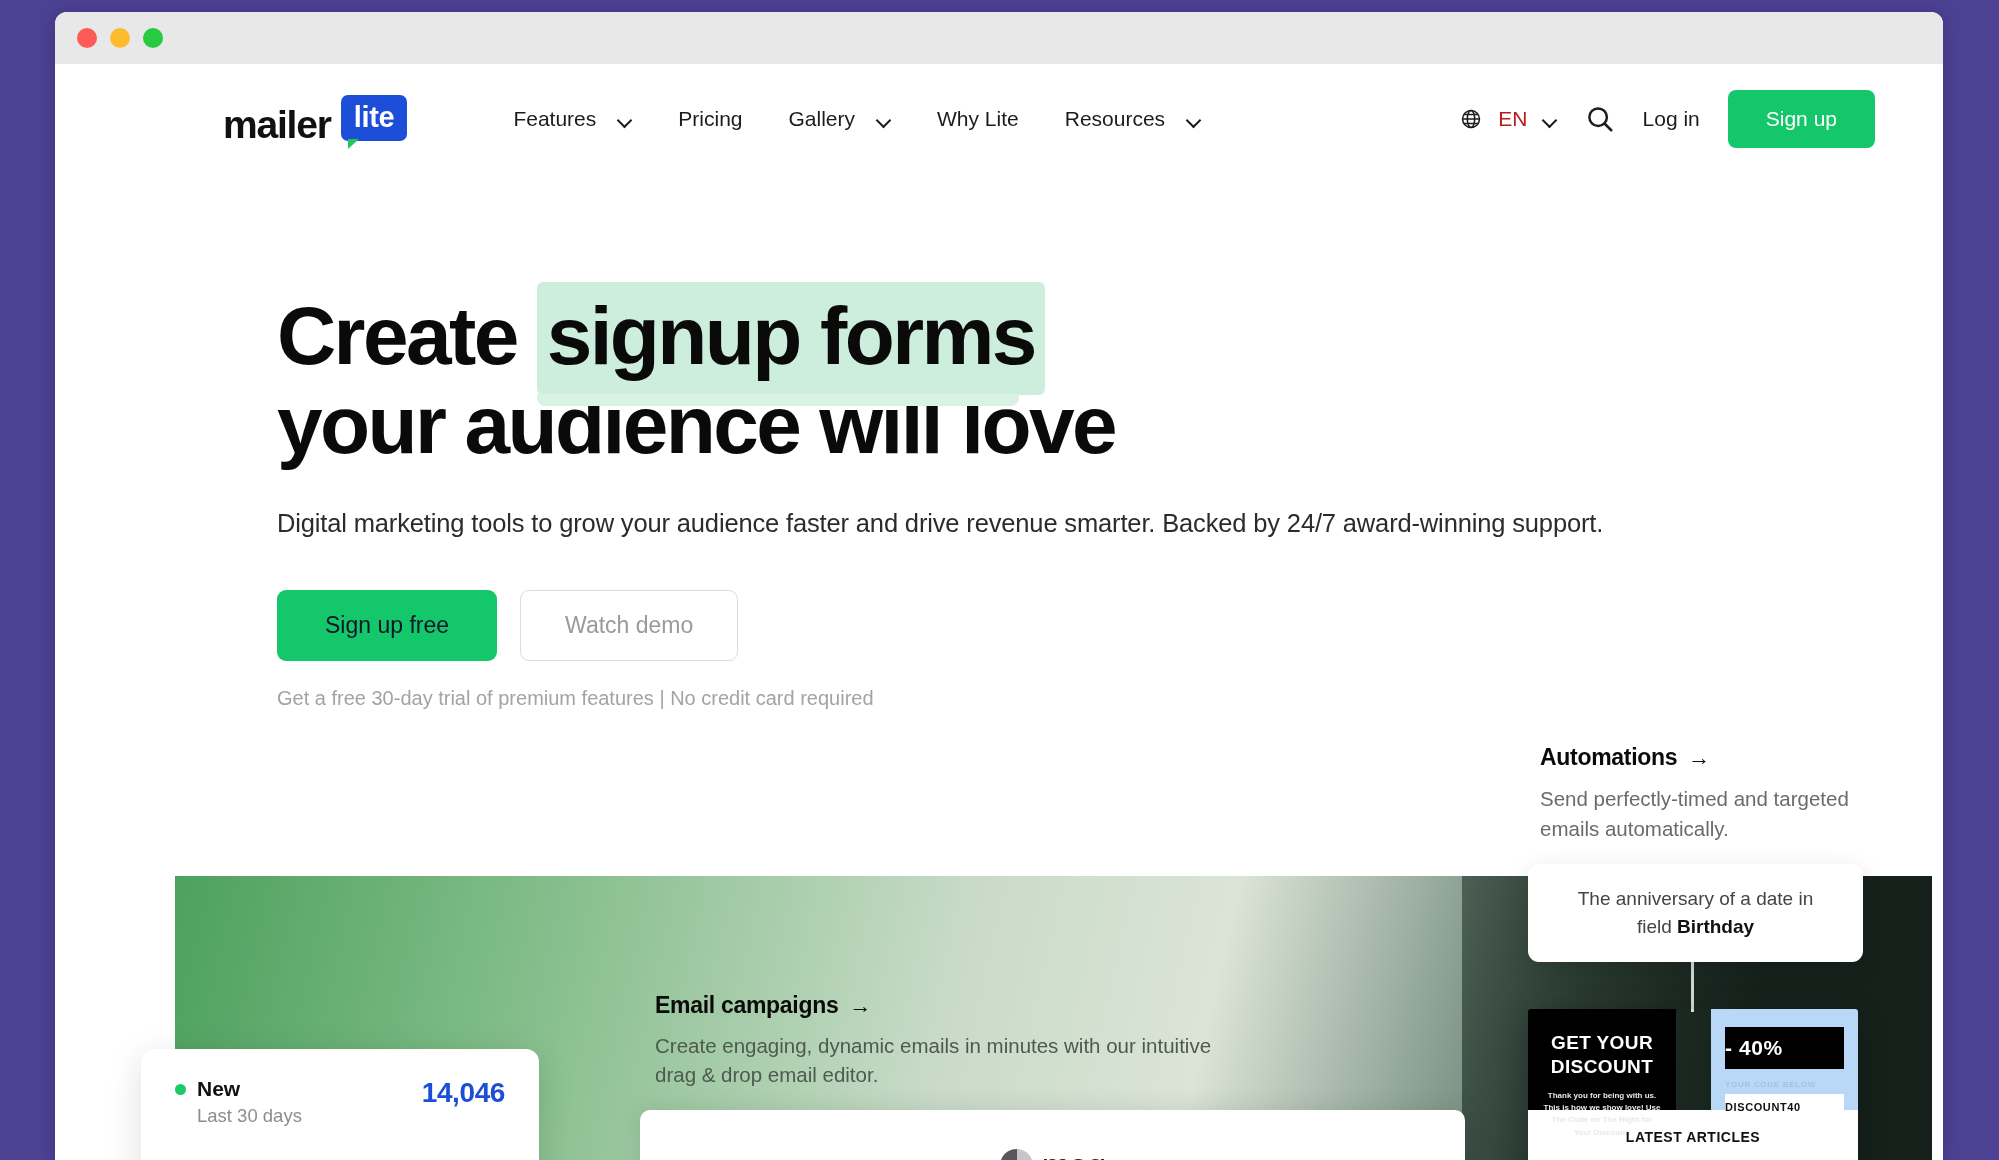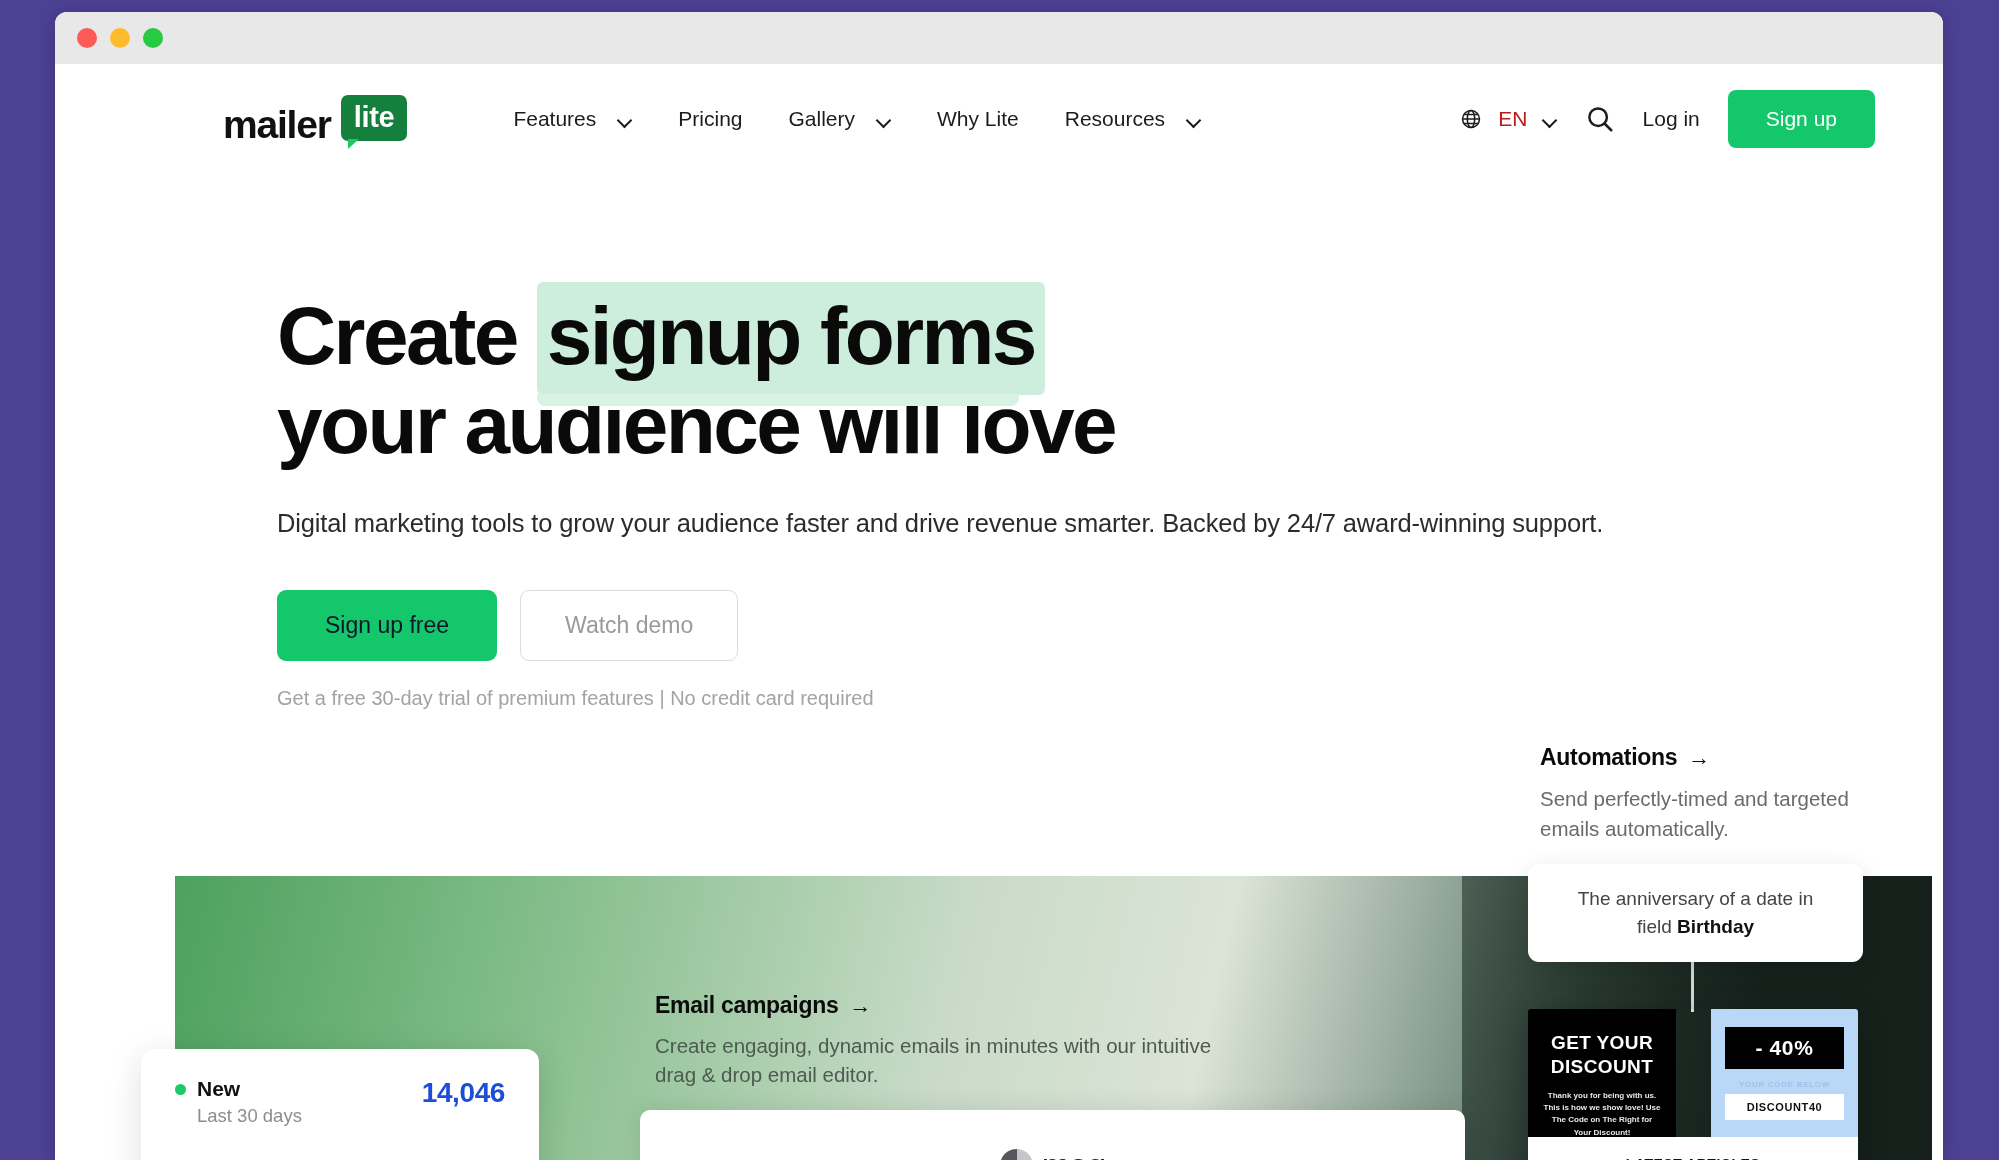--- a/index.html
+++ b/index.html
@@ -35,21 +35,21 @@
   .nav {
     height: 110px; display: flex; align-items: center;
     padding: 0 68px 0 168px;
   }
   .logo { display: flex; align-items: flex-end; gap: 10px; }
   .logo-word {
     font-size: 39px; font-weight: 700; letter-spacing: -1.2px; color: #111;
     line-height: 1;
   }
   .logo-badge {
-    position: relative; background: #15803d; color: #fff;
+    position: relative; background: #1d4ed8; color: #fff;
     font-size: 29px; font-weight: 600; line-height: 1;
     padding: 8px 13px 9px; border-radius: 7px; letter-spacing: -.3px;
     margin-bottom: 3px;
   }
   .logo-badge::after {
     content: ""; position: absolute; left: 7px; bottom: -8px;
     width: 0; height: 0;
     border-left: 11px solid #22c55e;
     border-bottom: 10px solid transparent;
   }
@@ -164,25 +164,25 @@
     display: flex; align-items: center; justify-content: center; text-align: center;
   }
   .tooltip-text { font-size: 19px; color: #444; line-height: 1.45; padding: 0 22px; }
   .tooltip-text b { color: #111; }
   .tooltip-stem { position: absolute; left: 1636px; top: 898px; width: 3px; height: 50px; background: #d3d8d4; }
 
   .email-mock {
     position: absolute; left: 1473px; top: 945px; width: 330px; height: 215px;
     box-shadow: 0 8px 30px rgba(0,0,0,.28); overflow: hidden; border-radius: 3px;
   }
-  .em-top { display: flex; height: 128px; gap: 35px; }
+  .em-top { display: flex; height: 101px; gap: 35px; }
   .em-left { width: 148px; background: #000; color: #fff; padding: 22px 14px 0; text-align: center; }
   .em-head { font-size: 19px; font-weight: 700; letter-spacing: .4px; line-height: 1.25; }
   .em-body { margin-top: 11px; font-size: 8px; line-height: 1.55; color: #e8e8e8; font-weight: 600; }
-  .em-right { flex: 1; background: #b9d7f7; padding: 18px 14px 0; text-align: center; }
+  .em-right { flex: 1; background: #b9d7f7; padding: 18px 14px 0; text-align: left; }
   .em-badge {
     background: #000; color: #fff; font-size: 21px; font-weight: 700;
     padding: 9px 0; letter-spacing: .6px;
   }
   .em-codelabel { font-size: 8px; font-weight: 700; color: #9fc2e8; margin-top: 11px; letter-spacing: .7px; }
   .em-code { background: #fff; color: #111; font-size: 11px; font-weight: 700; padding: 7px 0; margin-top: 5px; letter-spacing: .6px; }
   .em-bottom { background: #fff; height: 87px; text-align: center; padding-top: 19px; }
   .em-articles { font-size: 14px; font-weight: 700; color: #111; letter-spacing: .5px; }
 
   .arrow { font-size: 22px; line-height: 1; }

